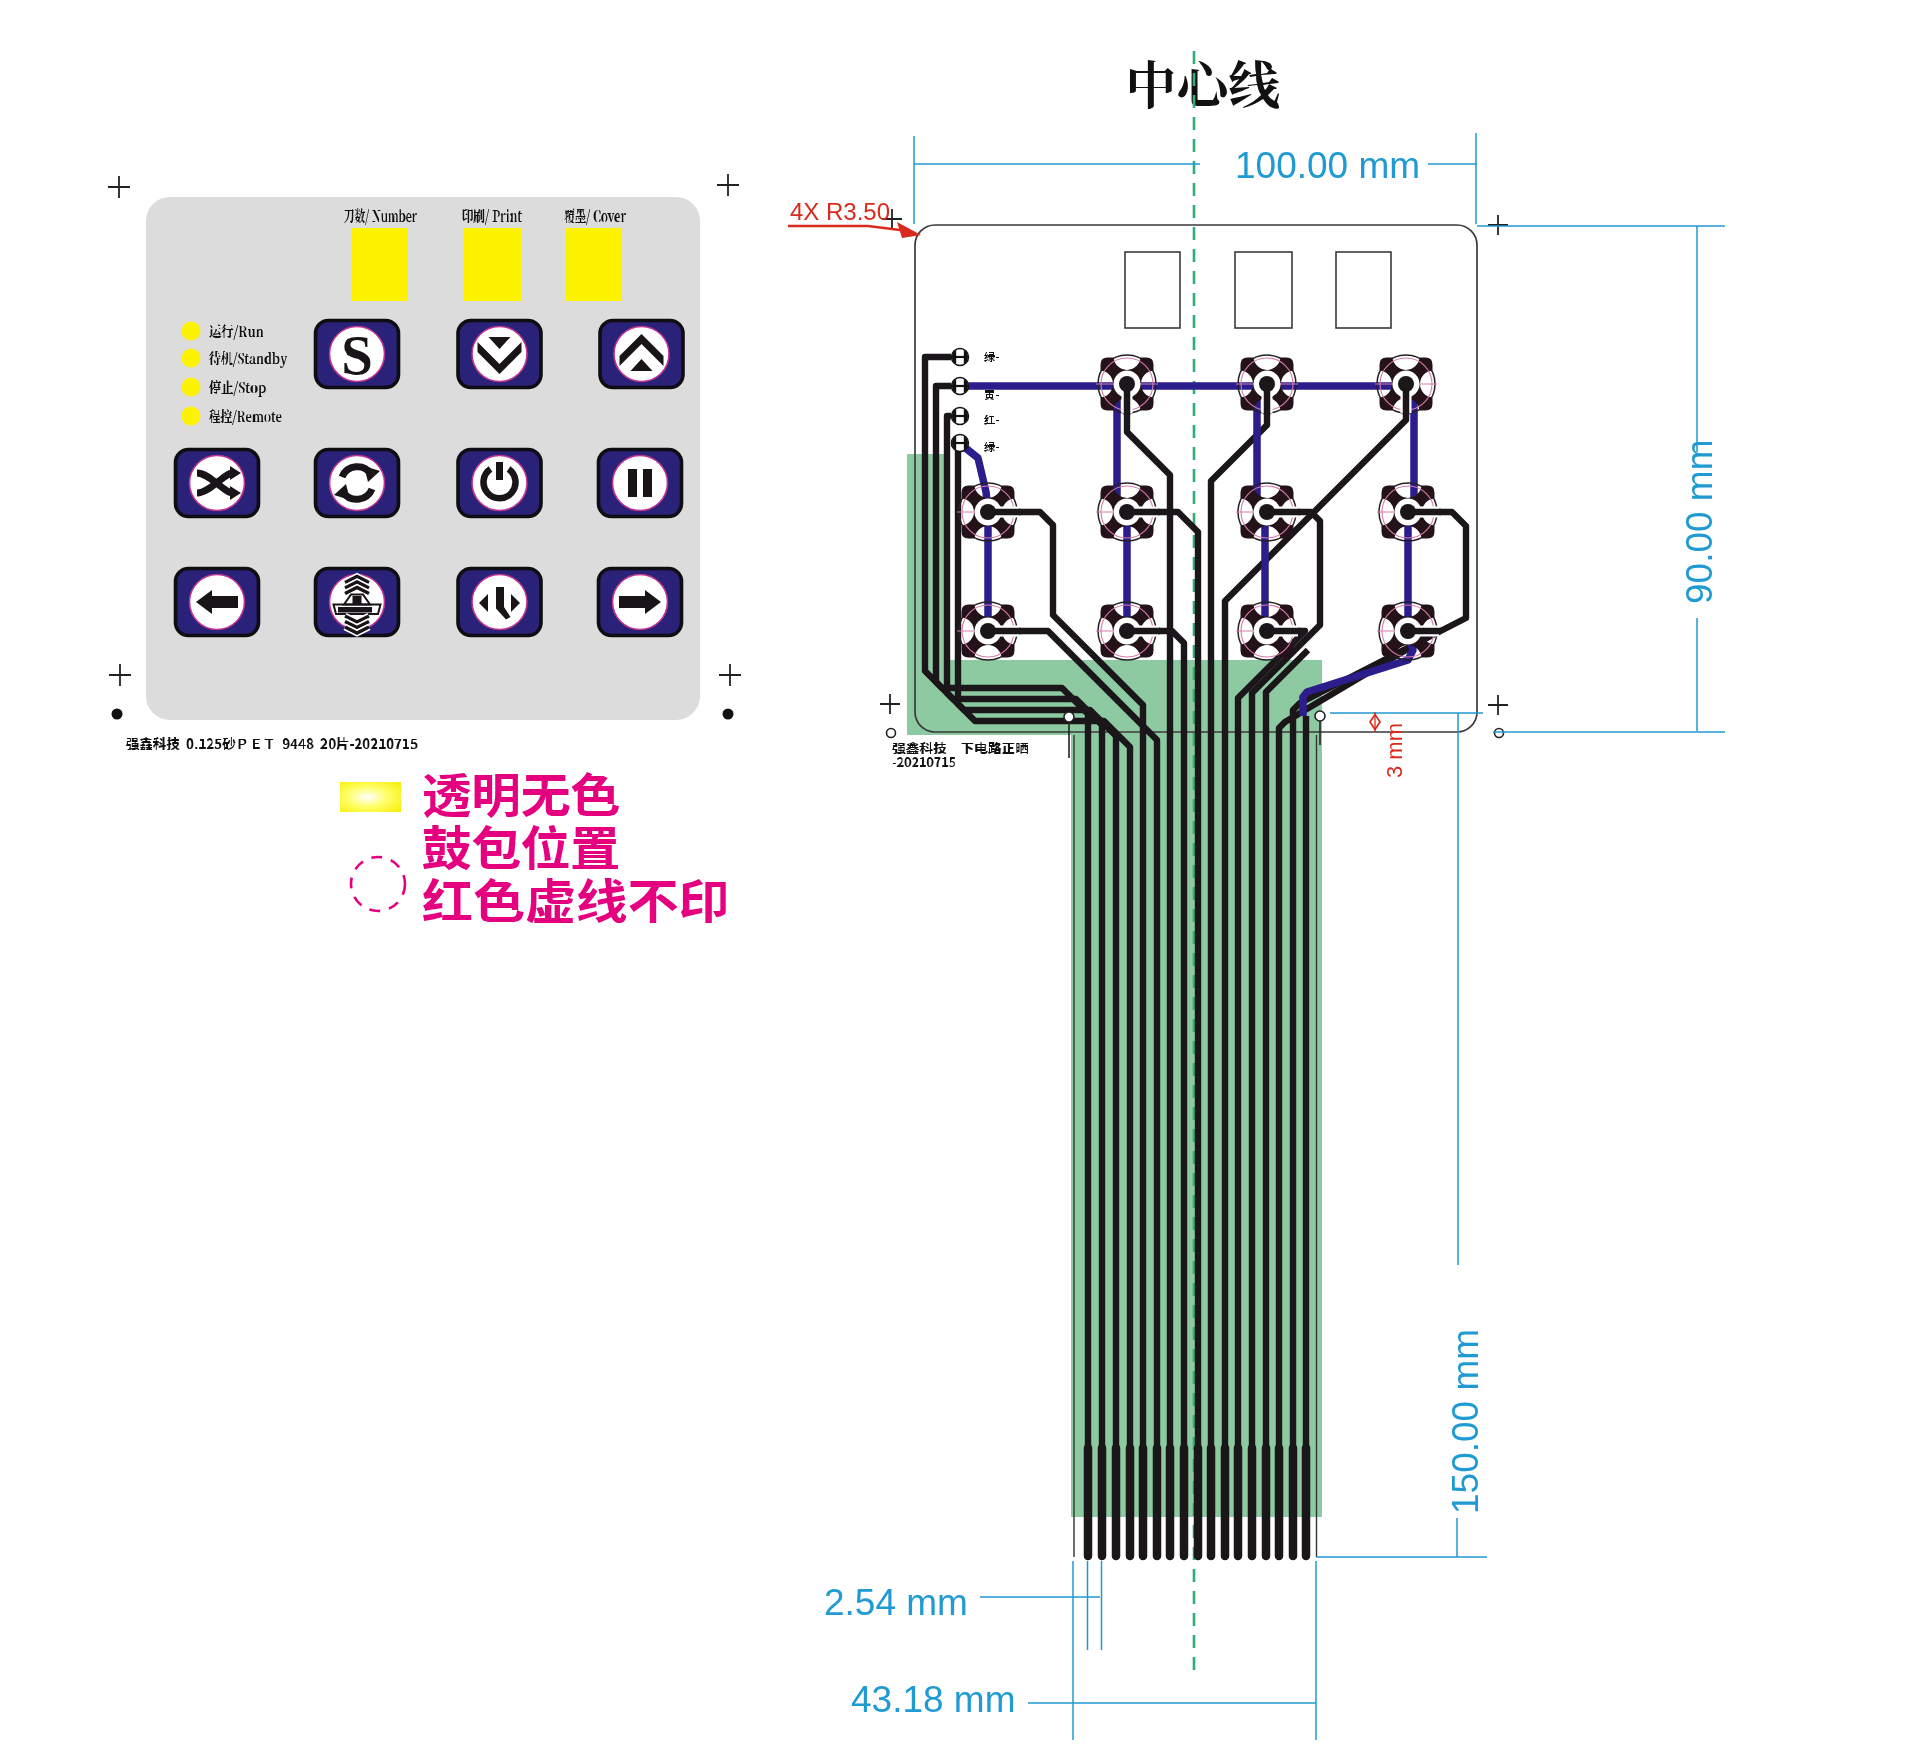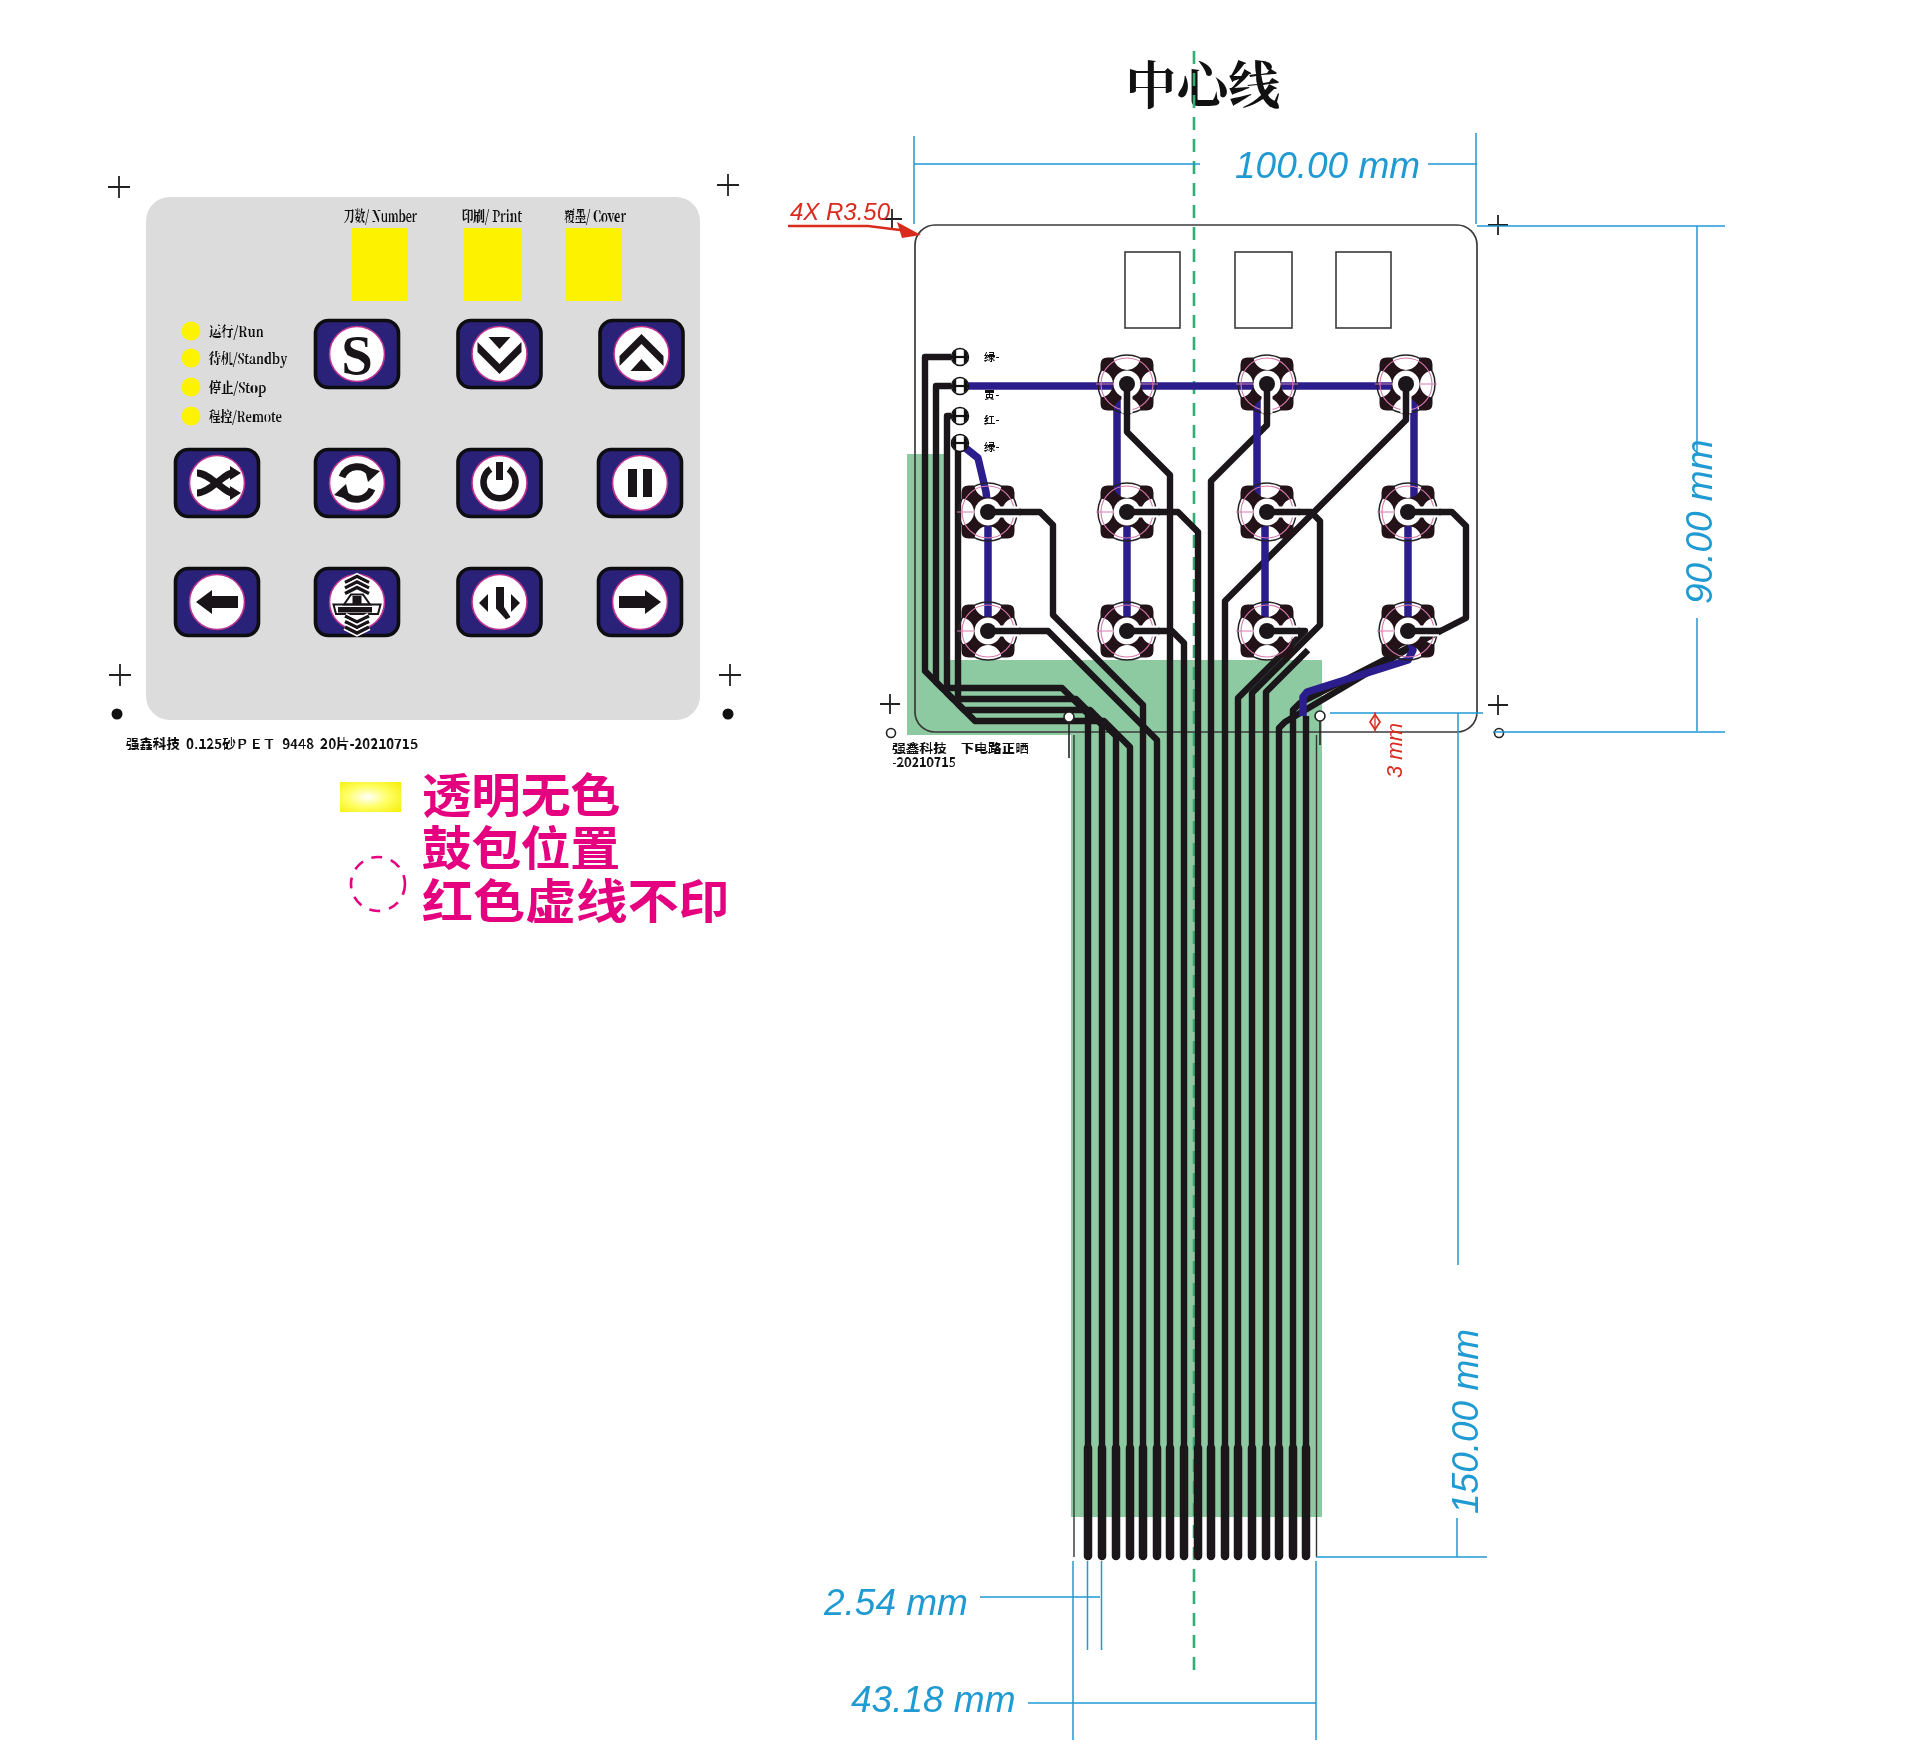--- a/index.html
+++ b/index.html
@@ -1,14 +1,14 @@
 <!DOCTYPE html>
 <html><head><meta charset="utf-8"><style>
 html,body{margin:0;padding:0;background:#fff;}
-#page{position:relative;width:1920px;height:1752px;overflow:hidden;font-family:"Liberation Sans",sans-serif;font-style:italic;}
+#page{position:relative;width:1920px;height:1752px;overflow:hidden;font-family:"Liberation Sans",sans-serif;}
 </style></head>
 <body>
 <div id="page">
 <svg width="1920" height="1752" viewBox="0 0 1920 1752" style="position:absolute;left:0;top:0">
 
 <rect x="146" y="197" width="554" height="523" rx="24" fill="#dcdcdc"></rect>
 
 <path d="M108,187 H130 M119,176 V198" stroke="#222" stroke-width="1.8" fill="none"></path>
 
 <path d="M717,185 H739 M728,174 V196" stroke="#222" stroke-width="1.8" fill="none"></path>

